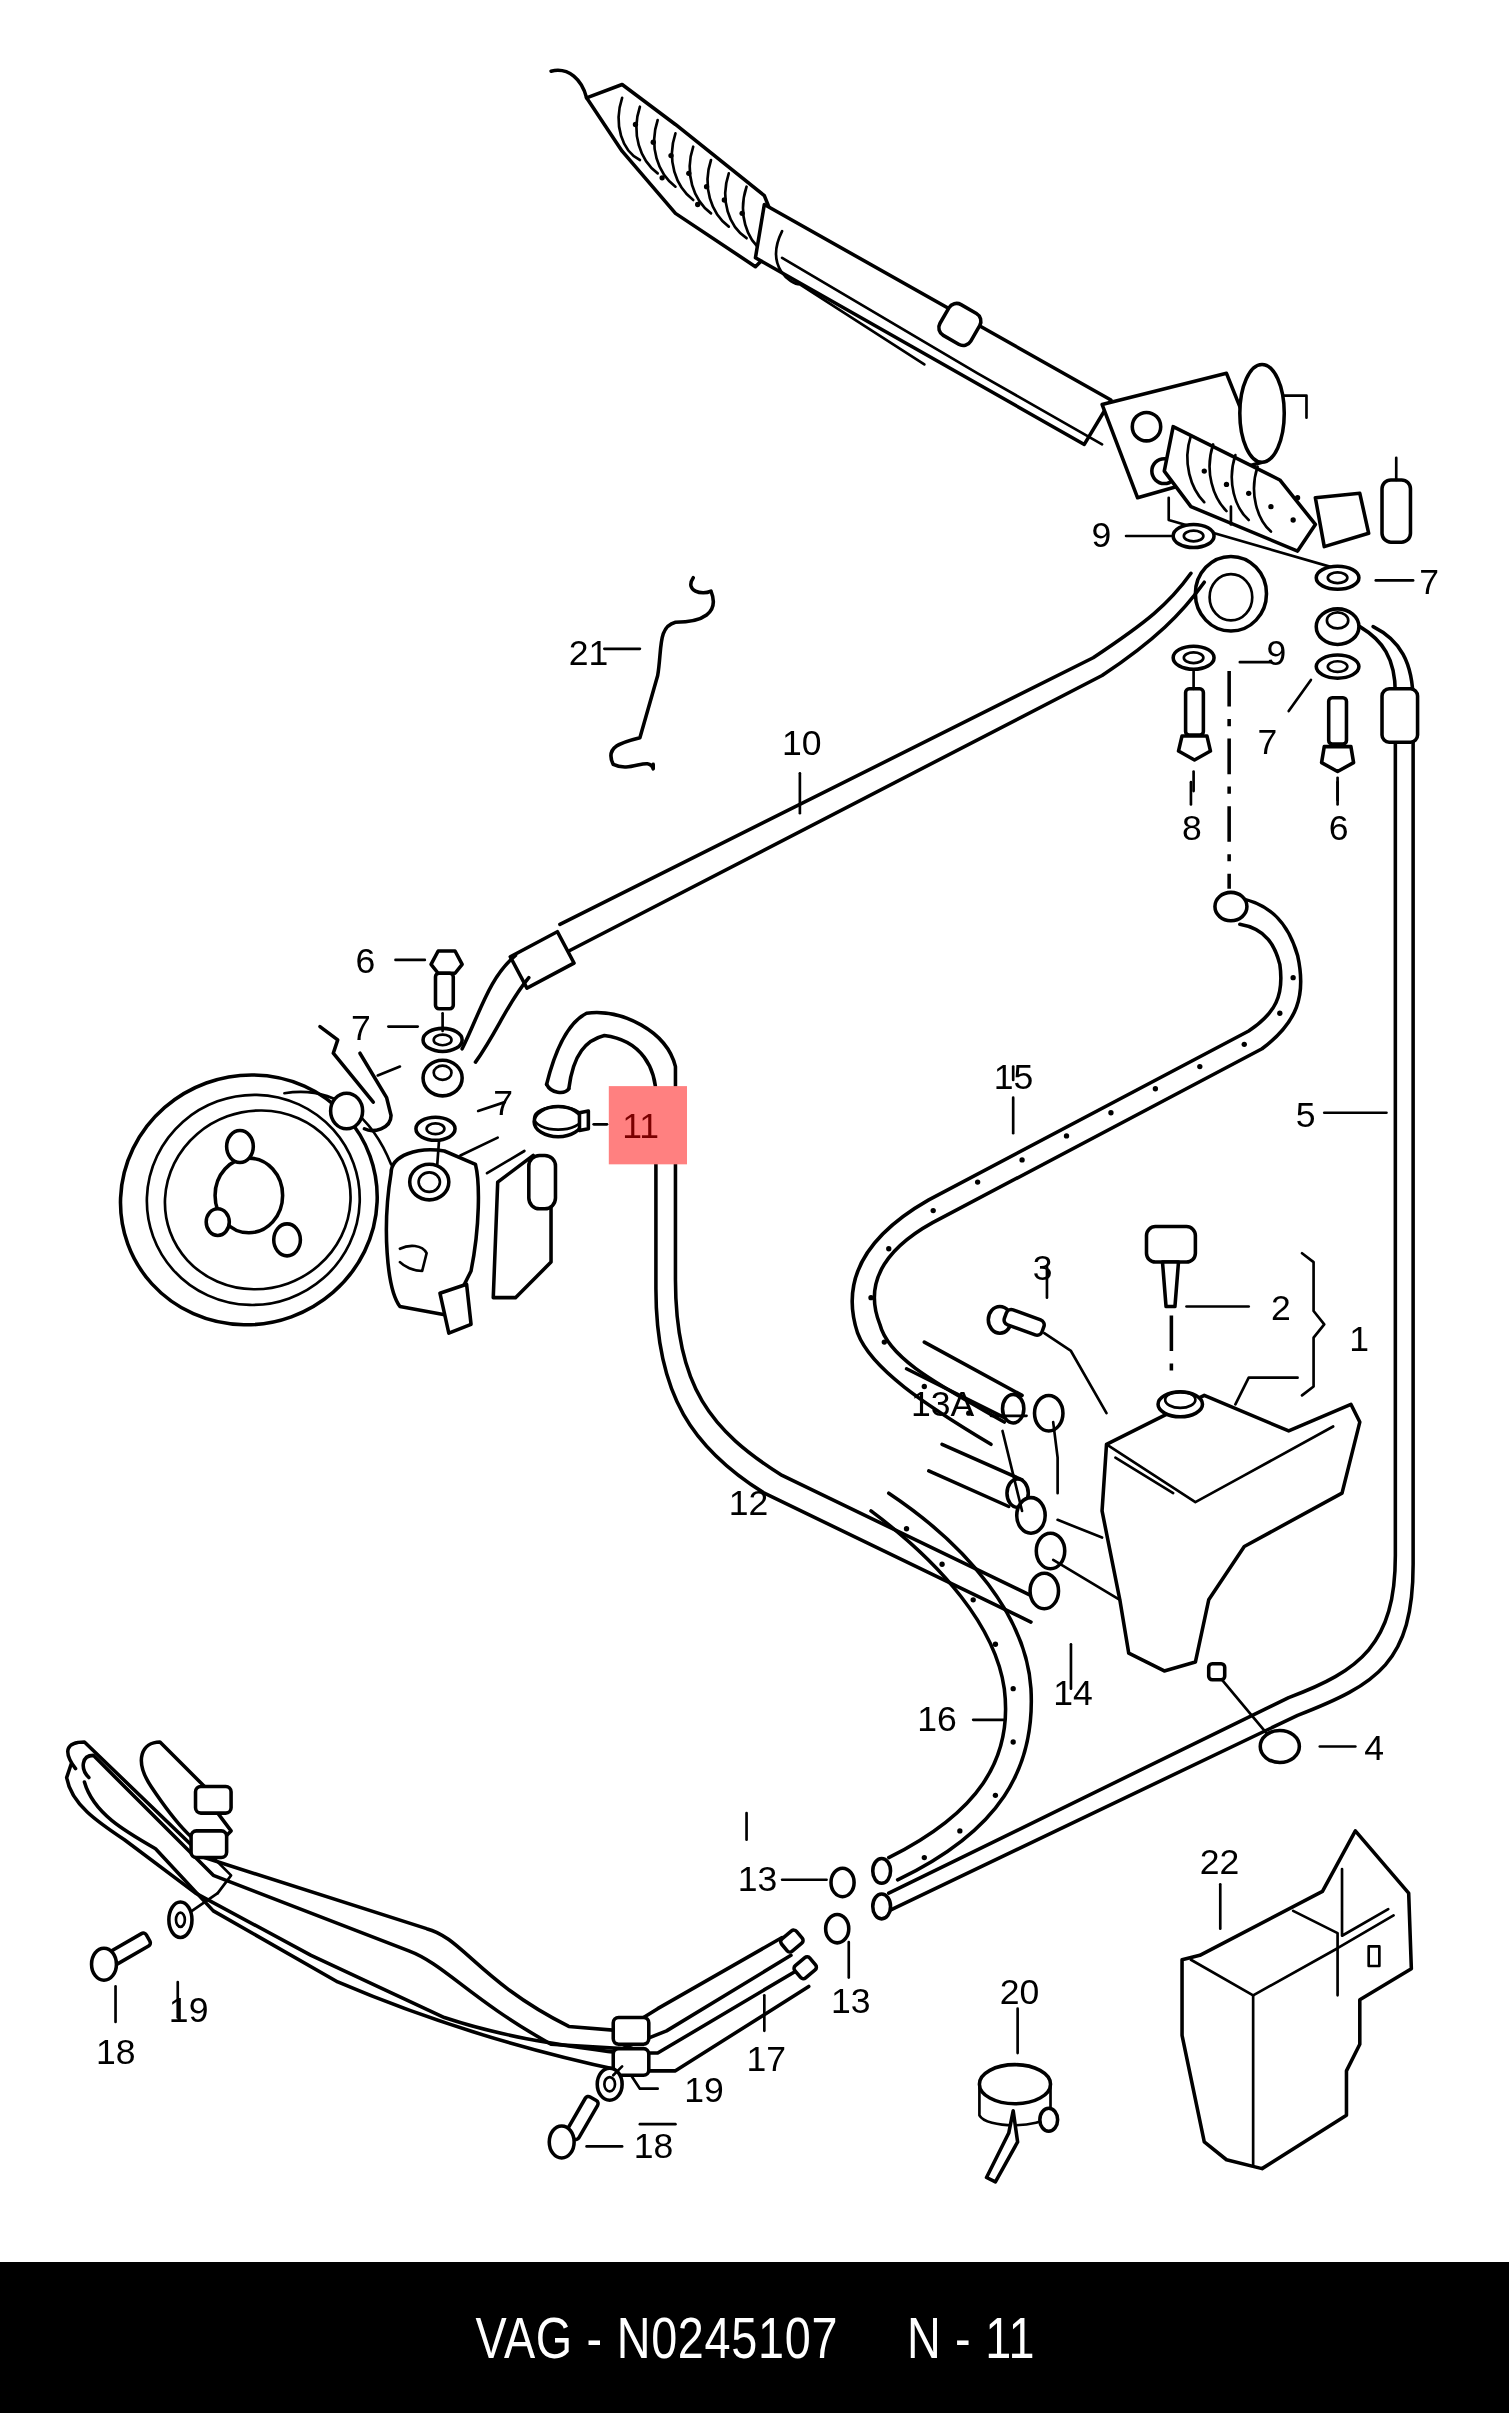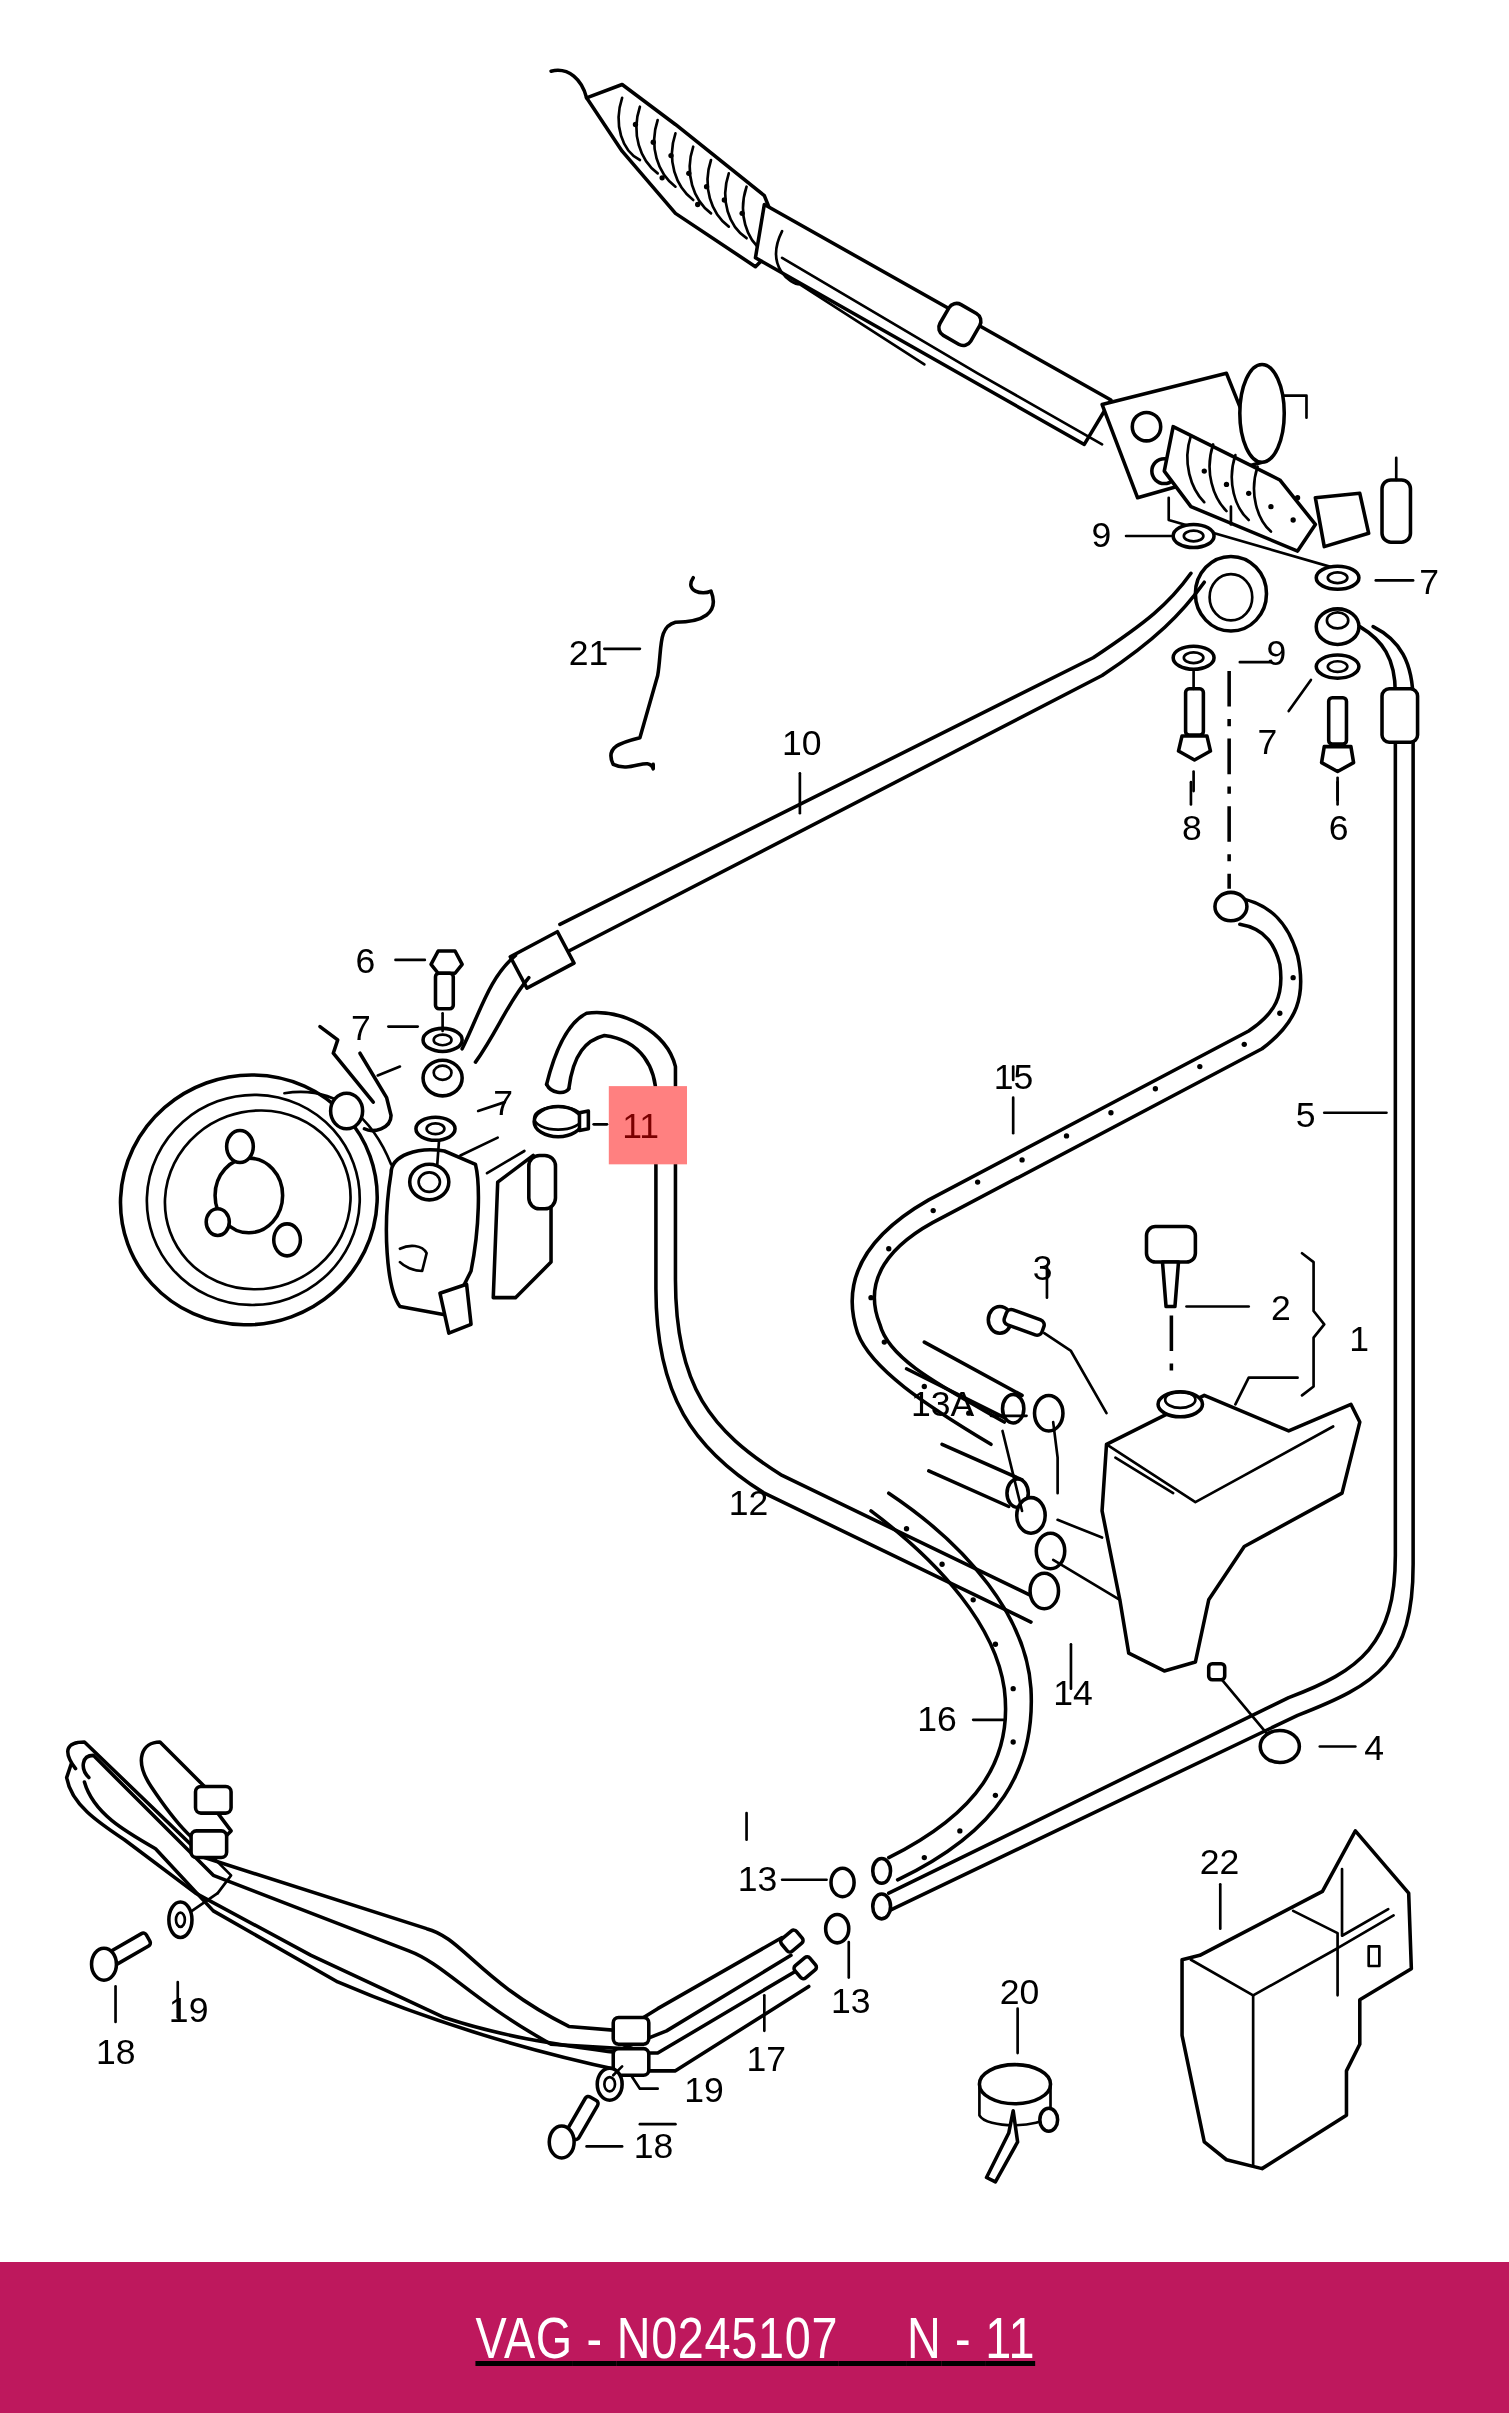--- a/index.html
+++ b/index.html
@@ -379,16 +379,16 @@
     <text class="callout" x="108" y="2322">18</text>
     <text class="callout" x="713" y="2428">18</text>
     <text class="callout" x="190" y="2275">19</text>
     <text class="callout" x="770" y="2365">19</text>
     <text class="callout" x="1125" y="2255">20</text>
     <text class="callout" x="640" y="748">21</text>
     <text class="callout" x="1350" y="2108">22</text>
   </g>
 </svg>
 
-<div id="footer" style="background: #be185d; text-decoration: underline;">
+<div id="footer" style="background: #000000; text-decoration: underline;">
   <div id="footer-text"><span>VAG</span><span> - </span><span>N0245107</span><span>&nbsp;&nbsp;&nbsp;&nbsp;&nbsp;</span><span>N</span><span> - </span><span>11</span></div>
 </div>
 
 
 </body></html>

